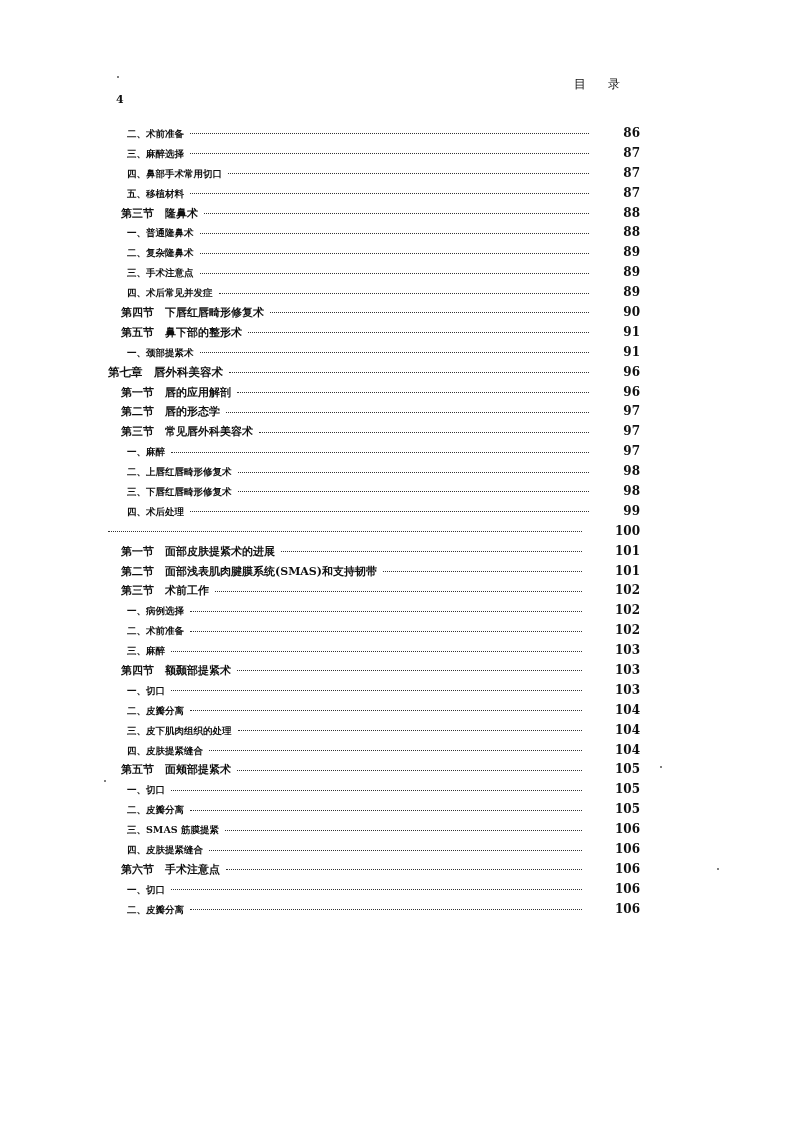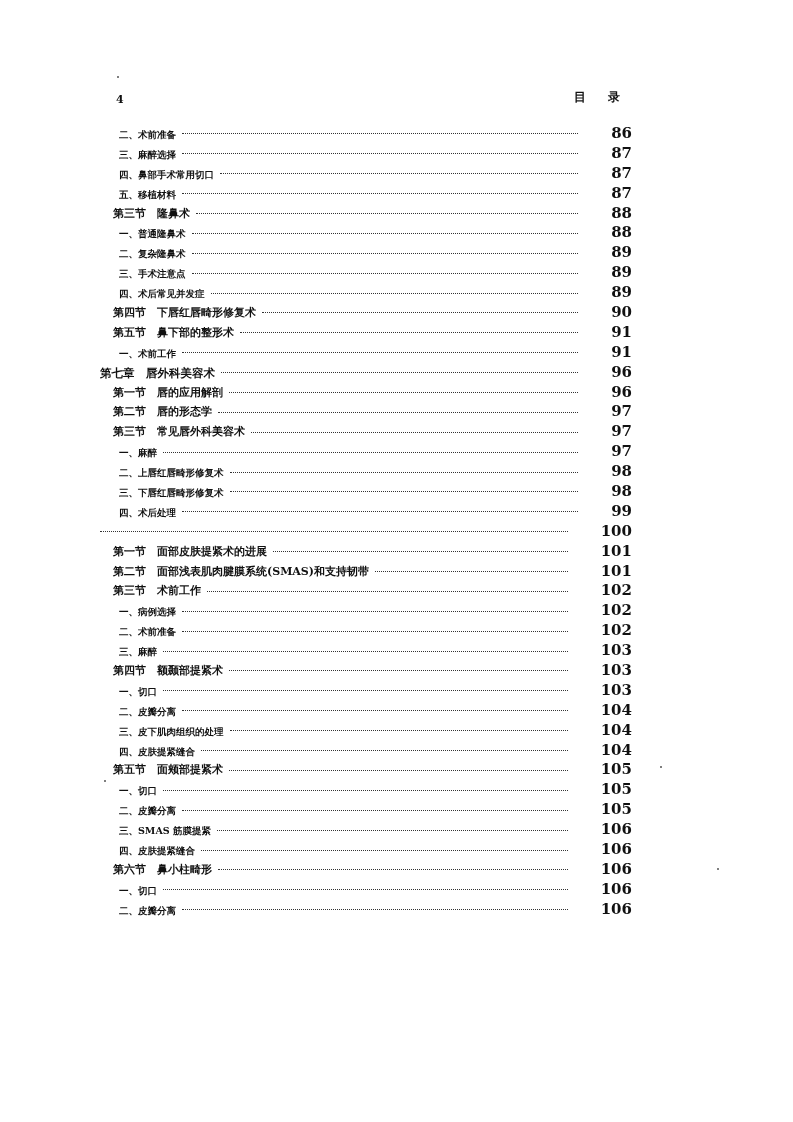--- a/index.html
+++ b/index.html
@@ -6,43 +6,43 @@
     body {
       width: 793px; height: 1122px; position: relative; overflow: hidden;
       font-family: "DejaVu Serif", "Liberation Serif", serif;
       color: #111111;
     }
     .page-number {
       position: absolute; left: 116px; top: 93px;
       font-size: 11px; font-weight: bold;
     }
     .running-head {
-      position: absolute; left: 574px; top: 89px;
-      font-size: 12px; font-weight: bold; letter-spacing: 22px;
+      position: absolute; left: 574px; top: 76px;
+      font-size: 12px; font-weight: normal; letter-spacing: 22px;
     }
     .toc {
-      position: absolute; left: 100px; top: 124px; width: 532px;
+      position: absolute; left: 108px; top: 124px; width: 532px;
     }
     .toc-row {
       display: flex; align-items: baseline;
       height: 19.9px; line-height: 19.9px;
       white-space: nowrap; overflow: hidden;
     }
     .toc-row.chapter { padding-left: 0px; font-size: 11.5px; font-weight: bold; justify-content: center; }
     .toc-row.section { padding-left: 13px; font-size: 11px; font-weight: bold; align-items: flex-end; }
     .toc-row.item { padding-left: 19px; font-size: 9.5px; font-weight: bold; }
     .toc-title { flex: 0 0 auto; padding-right: 6px; }
     .toc-leader {
       flex: 1 1 auto; overflow: hidden;
       border-bottom: 1.5px dotted #333;
       height: 0; margin-bottom: 4px; align-self: center;
       transform: translateY(2px);
     }
     .toc-page {
-      flex: 0 0 auto; padding-left: 5px; font-size: 15px; font-weight: bold;
+      flex: 0 0 auto; padding-left: 5px; font-size: 12px; font-weight: bold;
       min-width: 18px; text-align: right; margin-left: 28px;
     }
     .speck { position: absolute; width: 2px; height: 2px; background: #555; border-radius: 1px; }
   </style>
 </head>
 <body>
 
 <div class="page-number">4</div>
 <div class="running-head">目录</div>
 
@@ -96,21 +96,21 @@
       <span class="toc-title">第四节　下唇红唇畸形修复术</span>
       <span class="toc-leader"></span>
       <span class="toc-page">90</span>
     </div>
     <div class="toc-row section">
       <span class="toc-title">第五节　鼻下部的整形术</span>
       <span class="toc-leader"></span>
       <span class="toc-page">91</span>
     </div>
     <div class="toc-row item">
-      <span class="toc-title">一、术前工作</span>
+      <span class="toc-title">一、颈部提紧术</span>
       <span class="toc-leader"></span>
       <span class="toc-page">91</span>
     </div>
     <div class="toc-row chapter">
       <span class="toc-title">第七章　唇外科美容术</span>
       <span class="toc-leader"></span>
       <span class="toc-page">96</span>
     </div>
     <div class="toc-row section">
       <span class="toc-title">第一节　唇的应用解剖</span>
@@ -225,21 +225,21 @@
       <span class="toc-title">三、SMAS 筋膜提紧</span>
       <span class="toc-leader"></span>
       <span class="toc-page">106</span>
     </div>
     <div class="toc-row item">
       <span class="toc-title">四、皮肤提紧缝合</span>
       <span class="toc-leader"></span>
       <span class="toc-page">106</span>
     </div>
     <div class="toc-row section">
-      <span class="toc-title">第六节　鼻小柱畸形</span>
+      <span class="toc-title">第六节　手术注意点</span>
       <span class="toc-leader"></span>
       <span class="toc-page">106</span>
     </div>
     <div class="toc-row item">
       <span class="toc-title">一、切口</span>
       <span class="toc-leader"></span>
       <span class="toc-page">106</span>
     </div>
     <div class="toc-row item">
       <span class="toc-title">二、皮瓣分离</span>

